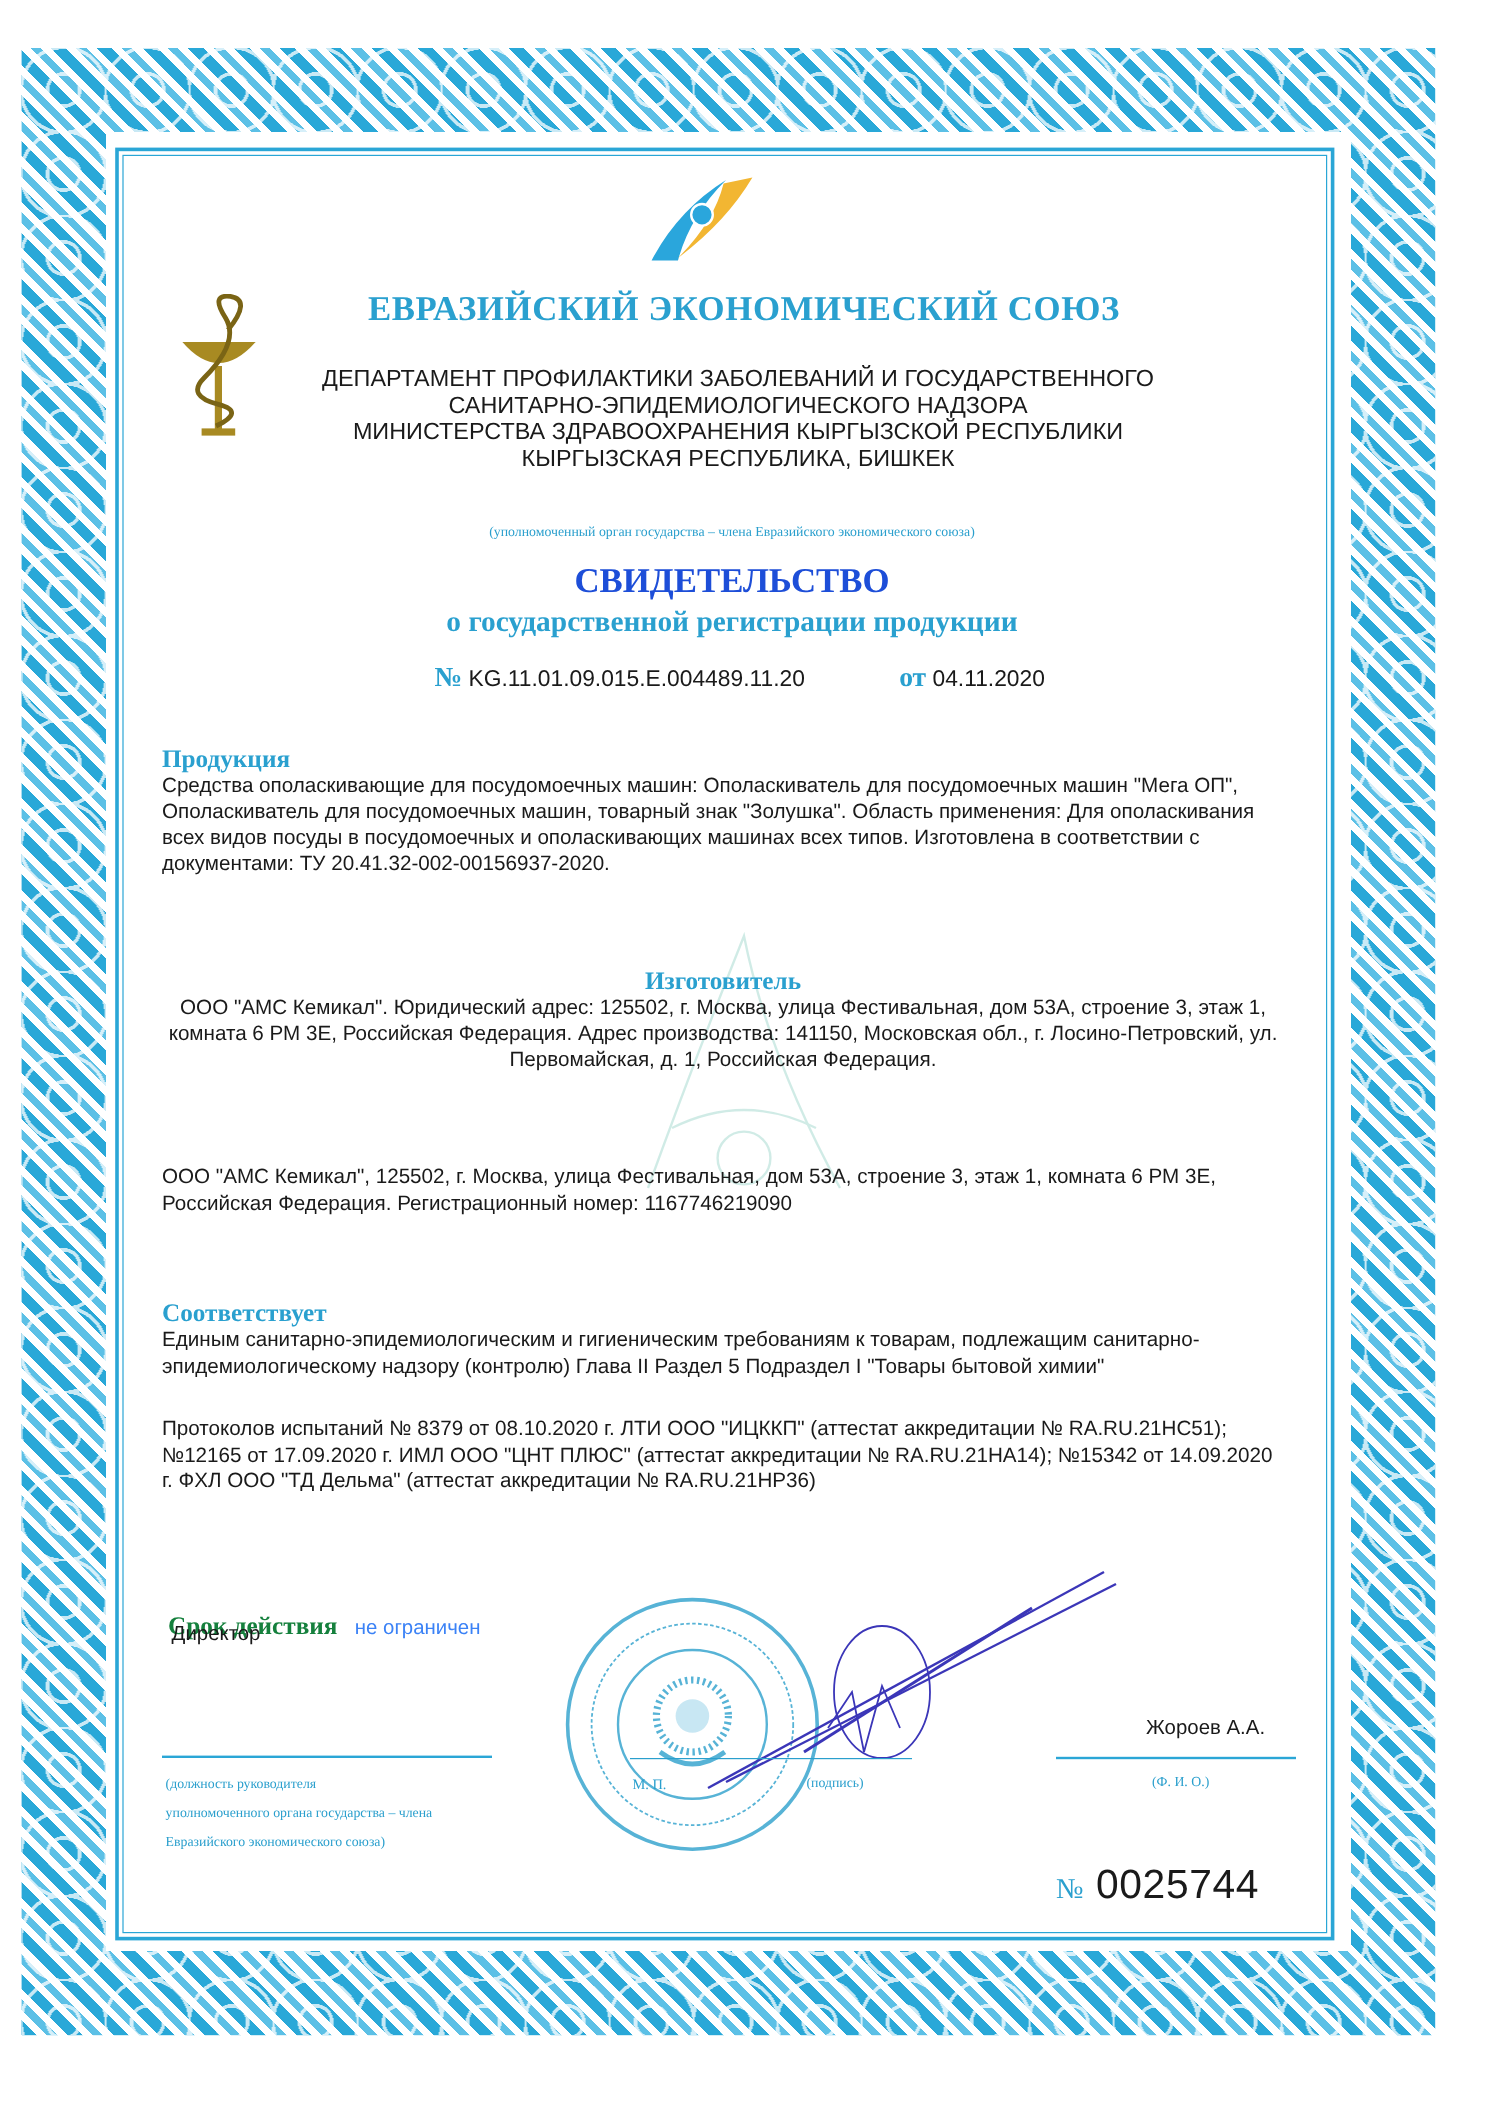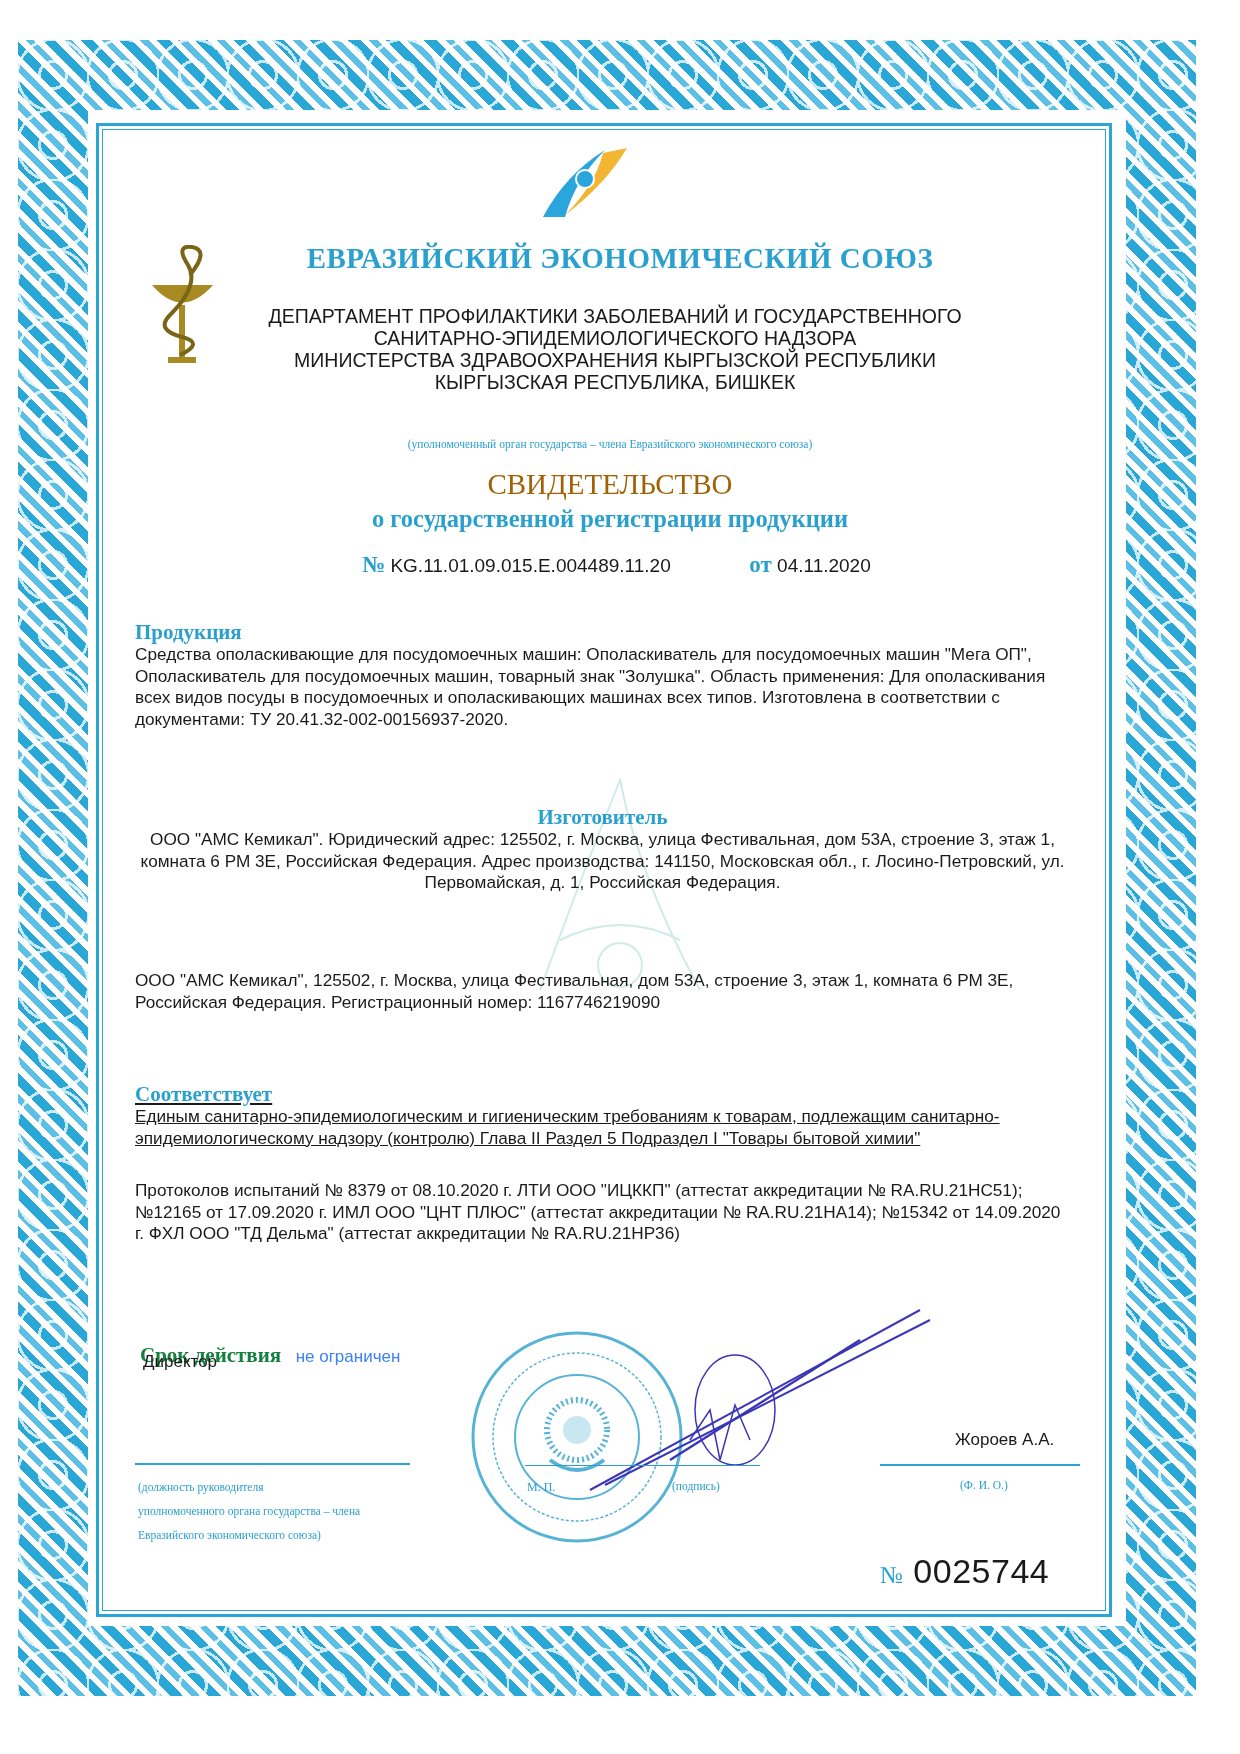--- a/index.html
+++ b/index.html
@@ -31,35 +31,35 @@
   
   .eaeu-logo { position: absolute; left: 535px; top: 145px; width: 100px; height: 75px; }
   .bowl-emblem { position: absolute; left: 150px; top: 245px; width: 65px; height: 130px; }
   .union-title { position: absolute; left: 240px; top: 242px; width: 760px; text-align: center;
     font-family: "Liberation Serif", serif; font-weight: bold; font-size: 29px; color: #2aa0cf; letter-spacing: 0.5px; }
   .dept-block { position: absolute; left: 190px; top: 305px; width: 850px; text-align: center;
     font-size: 19.5px; line-height: 22px; color: #1a1a1a; }
   .authority-note { position: absolute; left: 200px; top: 438px; width: 820px; text-align: center;
     font-family: "Liberation Serif", serif; font-size: 11.5px; color: #2a9fcd; }
   .cert-title { position: absolute; left: 200px; top: 468px; width: 820px; text-align: center;
-    font-family: "Liberation Serif", serif; font-weight: normal; font-size: 29px; color: #a16207; }
+    font-family: "Liberation Serif", serif; font-weight: bold; font-size: 29px; color: #1d4ed8; }
   .cert-subtitle { position: absolute; left: 200px; top: 505px; width: 820px; text-align: center;
     font-family: "Liberation Serif", serif; font-weight: bold; font-size: 24.5px; color: #2aa0cf; }
   .cert-number-row { position: absolute; left: 362px; top: 552px; font-size: 19px; color: #1a1a1a; white-space: nowrap; }
   .cert-number-row .lbl { font-family: "Liberation Serif", serif; font-weight: bold; color: #2aa0cf; font-size: 23px; }
   .cert-number-row .gap { display: inline-block; width: 68px; }
 
   
   .section { position: absolute; left: 135px; width: 935px; }
   .section h2 { margin: 0; font-family: "Liberation Serif", serif; font-weight: bold; font-size: 21px; color: #2aa0cf; line-height: 24px; }
   .section p { margin: 0; font-size: 17.2px; line-height: 21.6px; color: #1a1a1a; }
   .sec-product { top: 620px; }
   .sec-manufacturer { top: 805px; text-align: center; }
   .sec-applicant { top: 970px; }
-  .sec-conforms { top: 1082px; text-decoration: underline; }
+  .sec-conforms { top: 1082px; }
   .sec-basis { top: 1180px; }
 
   .validity { position: absolute; left: 140px; top: 1343px; white-space: nowrap; }
   .validity .lbl { font-family: Liberation Serif, serif; font-weight: bold; font-size: 21px; color: #15803d; }
   .validity .val { font-size: 17px; margin-left: 10px; color: #3b82f6; }
 
   
   .director-label { position: absolute; left: 143px; top: 1352px; font-size: 17px; color: #1a1a1a; }
   .sig-line { position: absolute; height: 2px; background: #2aa6d6; }
   .sig-line-left { left: 135px; top: 1463px; width: 275px; }

